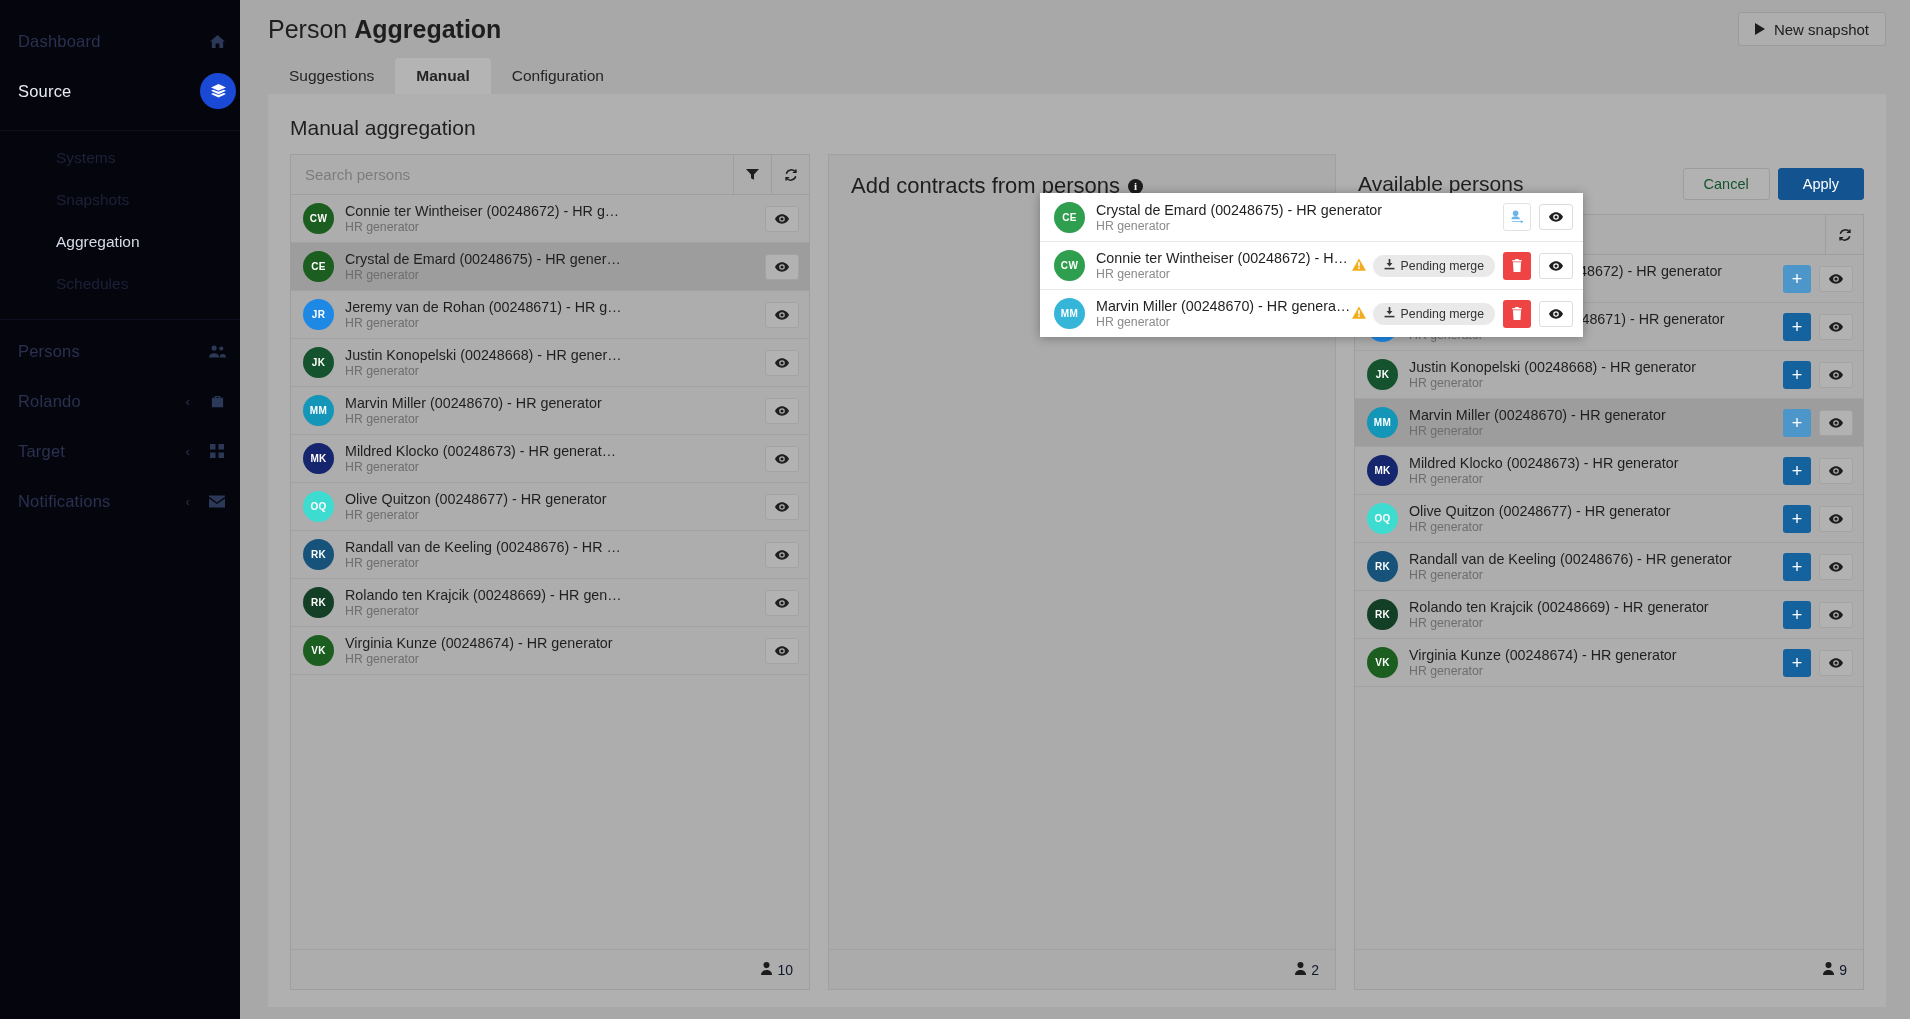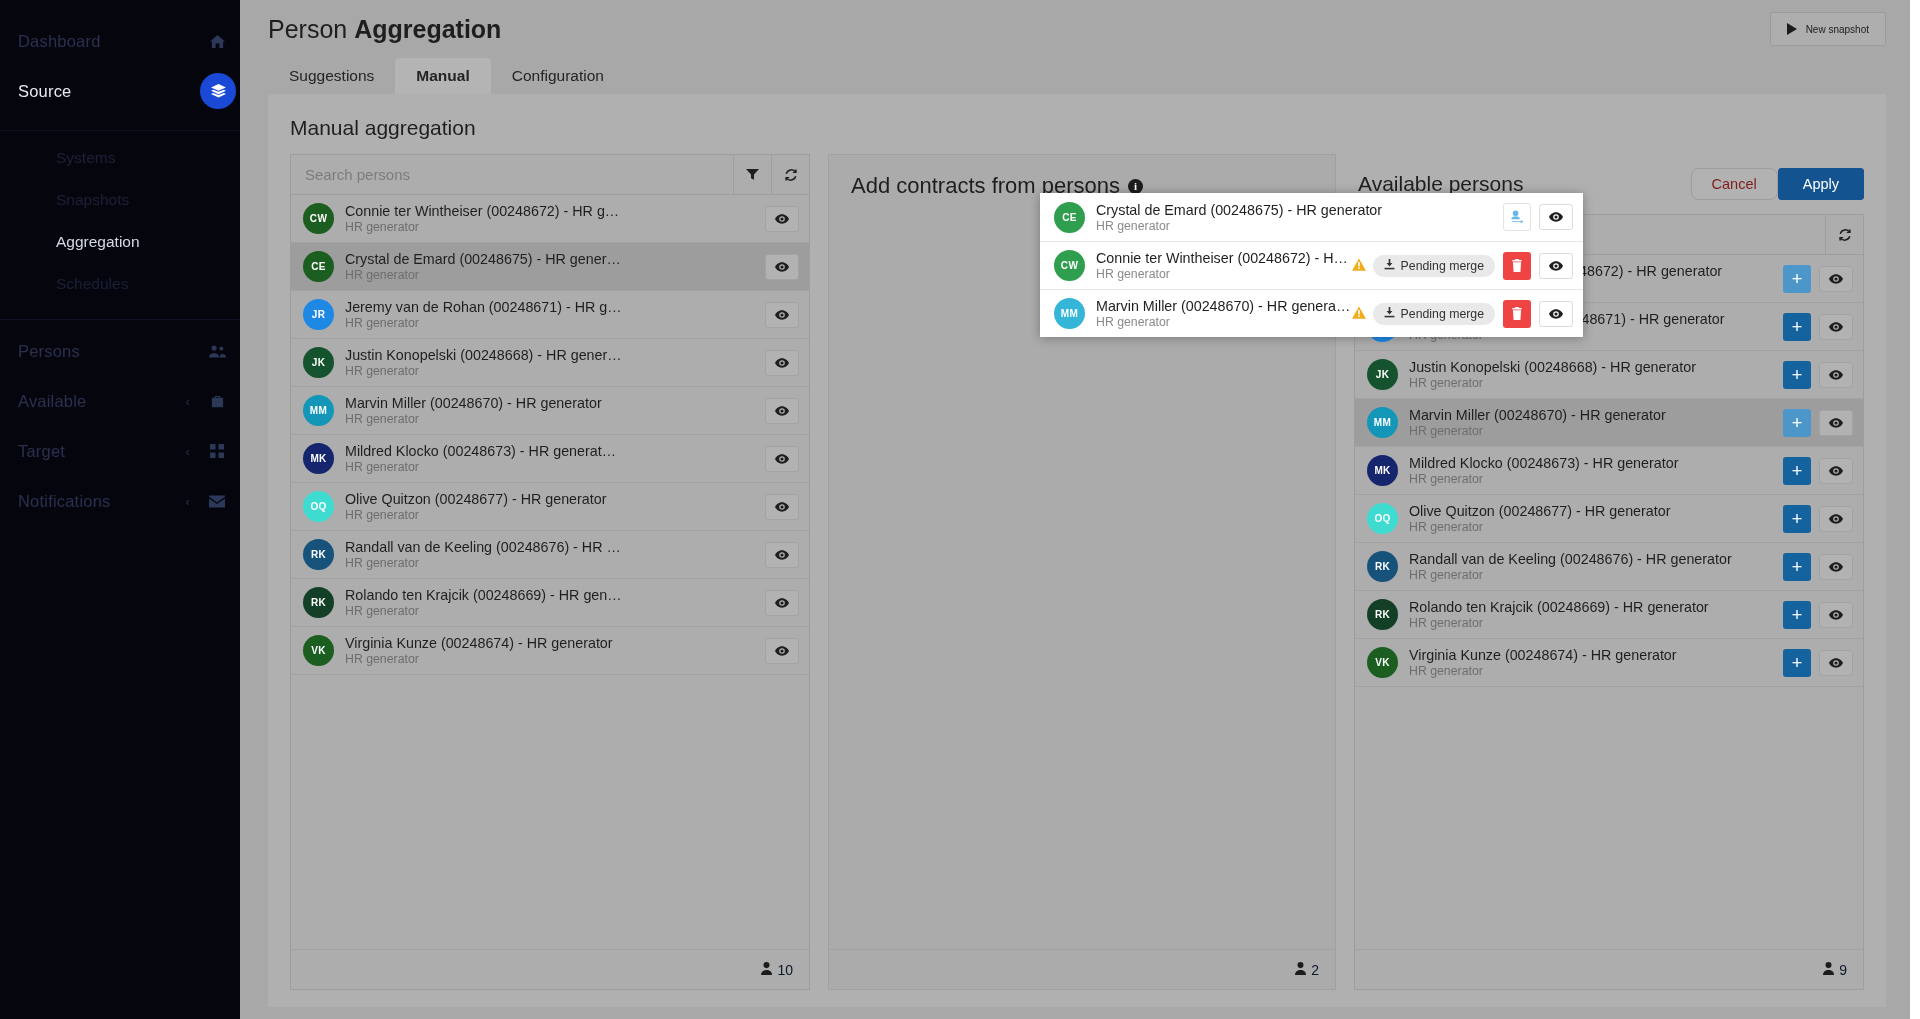--- a/index.html
+++ b/index.html
@@ -52,21 +52,21 @@
     height: 58px; display: flex; align-items: center;
     padding: 0 24px 0 28px;
   }
   .page-title { font-size: 25px; color: #1e1e1e; font-weight: 400; white-space: pre; }
   .page-title b { font-weight: bold; }
   .spacer { flex: 1; }
   .snapshot-btn {
     display: flex; align-items: center; gap: 9px;
     height: 34px; padding: 0 16px;
     background: #aeaeae; border: 1px solid #9b9b9b; border-radius: 3px;
-    font-size: 10px; color: #1c1c1c; cursor: pointer;
+    font-size: 15px; color: #1c1c1c; cursor: pointer;
   }
   .tri { width: 0; height: 0; border-left: 10px solid #1c1c1c; border-top: 6.5px solid transparent; border-bottom: 6.5px solid transparent; }
 
   .tabbar { display: flex; align-items: flex-end; height: 36px; padding-left: 28px; }
   .tab {
     height: 36px; padding: 0 21px; display: flex; align-items: center;
     font-size: 15.5px; color: #242424; cursor: pointer;
     border-radius: 4px 4px 0 0;
   }
   .tab.active { background: #b4b4b4; font-weight: bold; }
@@ -177,22 +177,22 @@
     border: 1px solid #e3e3e3;
     display: flex; align-items: center; justify-content: center;
     cursor: pointer; margin-right: 8px; flex: 0 0 auto;
   }
 
   
   .right-head { display: flex; align-items: center; padding: 14px 0 14px 4px; }
   .right-title { font-size: 21px; color: #1f1f1f; flex: 1; }
   .btn-cancel {
     height: 32px; padding: 0 20px; background: #b2b2b2;
-    border: 1px solid #9d9d9d; border-radius: 8px;
-    font-size: 14.5px; color: #7f1d1d; cursor: pointer; 
+    border: 1px solid #9d9d9d; border-radius: 3px;
+    font-size: 14.5px; color: #14532d; cursor: pointer; margin-right: 8px;
   }
   .btn-apply {
     height: 32px; padding: 0 24px; background: #13538f;
     border: 1px solid #13538f; border-radius: 3px;
     font-size: 14.5px; color: #fff; cursor: pointer;
   }
   .right-wrap { width: 510px; display: flex; flex-direction: column; justify-content: flex-end; }
   .bottom-strip { position: absolute; left: 0; bottom: 0; width: 1670px; height: 12px; background: #a8a8a8; }
 </style>
 </head>
@@ -247,21 +247,21 @@
         <svg width="17" height="15" viewBox="0 0 20 16" fill="#2b3857">
           <circle cx="6" cy="4" r="3"></circle>
             <circle cx="14.5" cy="4.5" r="2.4"></circle>
           <path d="M0 15c0-3.3 2.7-5 6-5s6 1.7 6 5z"></path>
             <path d="M12.5 15c0-2.6 1.2-4.2 3.6-4.2S20 12.4 20 15z"></path>
         </svg>
       </span>
     </div>
 
     <div class="sb-item">
-      <span class="sb-label">Available</span>
+      <span class="sb-label">Rolando</span>
       <span class="sb-chev">‹</span>
       <span class="sb-ico">
         <svg width="15" height="15" viewBox="0 0 16 16" fill="#2b3857">
             <path d="M5 2h6v2h3v10H2V4h3zm1.2 2h3.6V3.2H6.2z"></path>
           </svg>
       </span>
     </div>
 
     <div class="sb-item">
       <span class="sb-label">Target</span>

